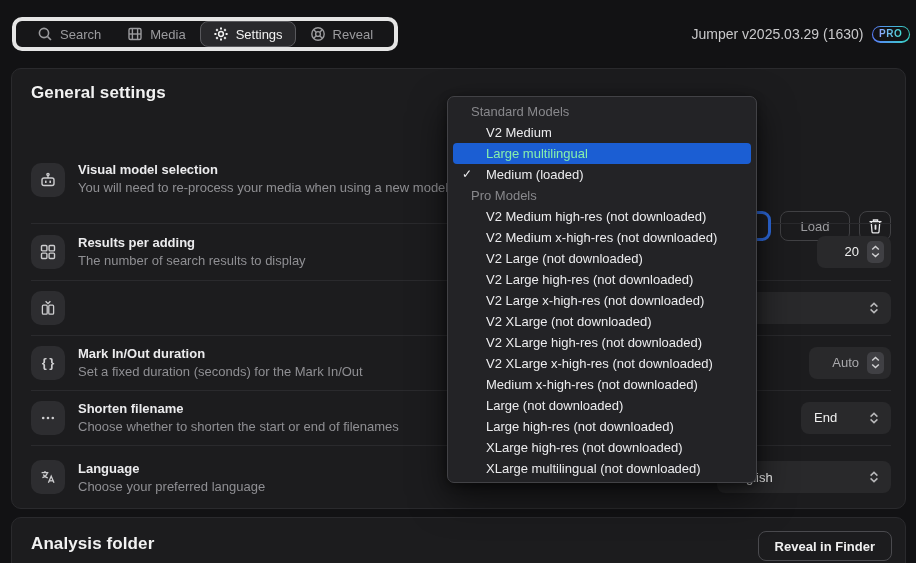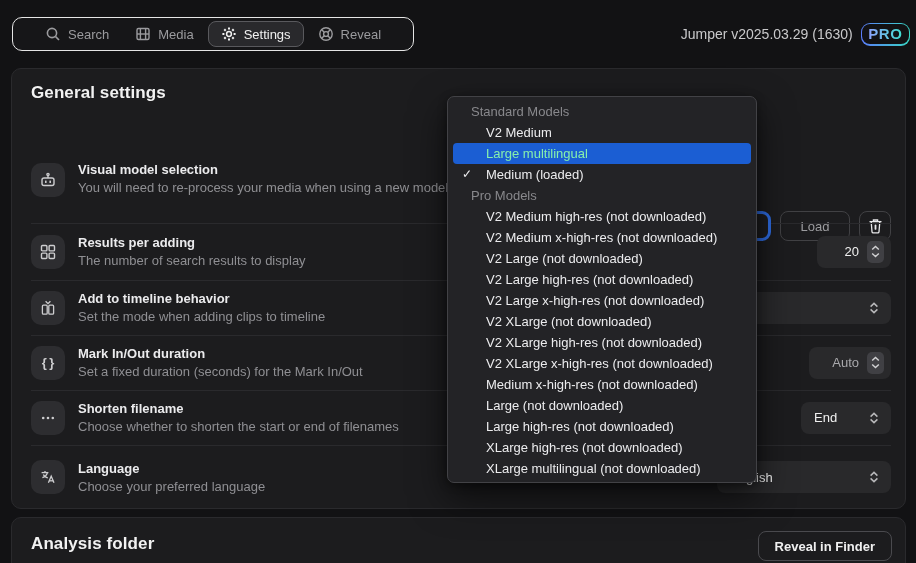--- a/index.html
+++ b/index.html
@@ -7,22 +7,22 @@
   body {
     width:916px; height:563px; position:relative; overflow:hidden;
     font-family:"Liberation Sans", sans-serif;
     -webkit-font-smoothing:antialiased;
   }
   svg { display:block; }
 
   
   .navbar {
     position:absolute; left:12px; top:17px; height:34px;
-    border:1px solid #e5e5e5; border-radius:10px;
-    display:flex; align-items:center; padding:0 20px; gap:2px;
+    border:4px solid #e5e5e5; border-radius:10px;
+    display:flex; align-items:center; padding:0 9px; gap:2px;
     background:#161618;
   }
   .nav-item {
     display:flex; align-items:center; gap:7px;
     color:#9b9b9e; font-size:13px; padding:0 12px; height:26px;
     border-radius:8px; cursor:default; white-space:nowrap;
   }
   .nav-item.active {
     border:1px solid #59595d; background:#29292c; color:#f1f1f1;
   }
@@ -35,21 +35,21 @@
   .version { font-size:14px; color:#c9c9cb; }
   .pro-badge {
     padding:1.5px; border-radius:9px;
     background:linear-gradient(90deg,#5b7cfa,#38d6c4);
   }
   .pro-badge-inner {
     display:flex; align-items:center; justify-content:center;
     border-radius:8px; background:#121214; padding:1px 6px 2px;
   }
   .pro-badge-text {
-    font-size:15px; font-weight:700; letter-spacing:.6px;
+    font-size:10px; font-weight:700; letter-spacing:.6px;
     background:linear-gradient(90deg,#8fa3ff,#3fe0cf);
     -webkit-background-clip:text; background-clip:text; color:transparent;
   }
 
   
   .card {
     position:absolute; left:11px; width:895px;
     background:#1c1c1e; border:1px solid #2a2a2d; border-radius:10px;
   }
   #card-general { top:68px; height:441px; }
@@ -276,24 +276,20 @@
 
   <div class="row-divider" style="top:211px"></div>
 
   <div class="row" id="row-timeline">
     <div class="row-icon">
       <svg viewBox="0 0 18 18" fill="none" stroke="currentColor" stroke-width="1.3">
         <path d="M6.6 2.2 L9 4.6 L11.4 2.2"></path>
         <rect x="3.4" y="6.2" width="4.8" height="9" rx="1"></rect>
         <rect x="9.8" y="6.2" width="4.8" height="9" rx="1"></rect>
       </svg>
-    </div>
-    <div class="row-text">
-      <span class="row-title">Add to timeline behavior</span>
-      <span class="row-sub">Set the mode when adding clips to timeline</span>
     </div>
     <div class="row-control select" id="timeline-select">
       <span class="value"></span>
       <span class="chevrons">
         <svg viewBox="0 0 14 14" fill="none" stroke="#b8b8ba" stroke-width="1.5">
           <path d="M3.6 5.6 L7 2.4 L10.4 5.6"></path>
             <path d="M3.6 8.4 L7 11.6 L10.4 8.4"></path>
         </svg>
       </span>
     </div>

